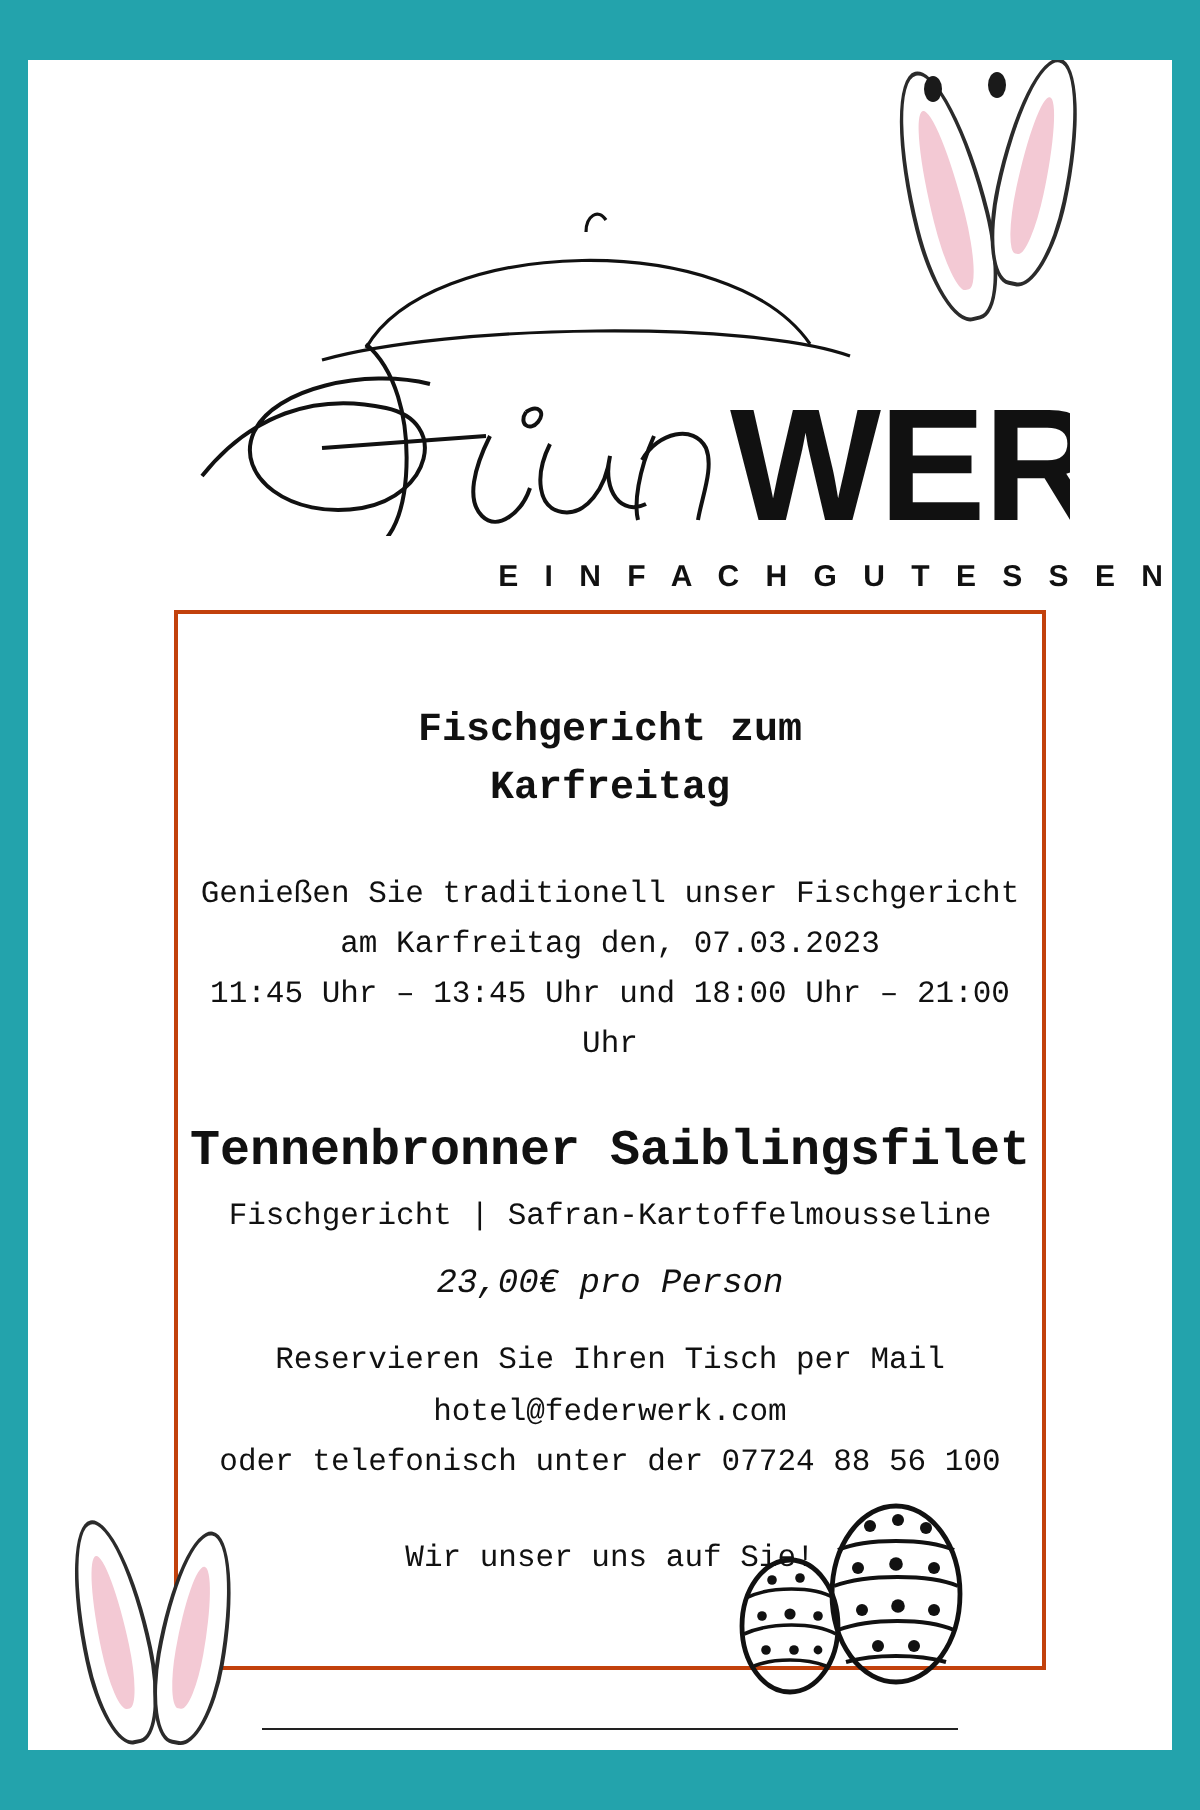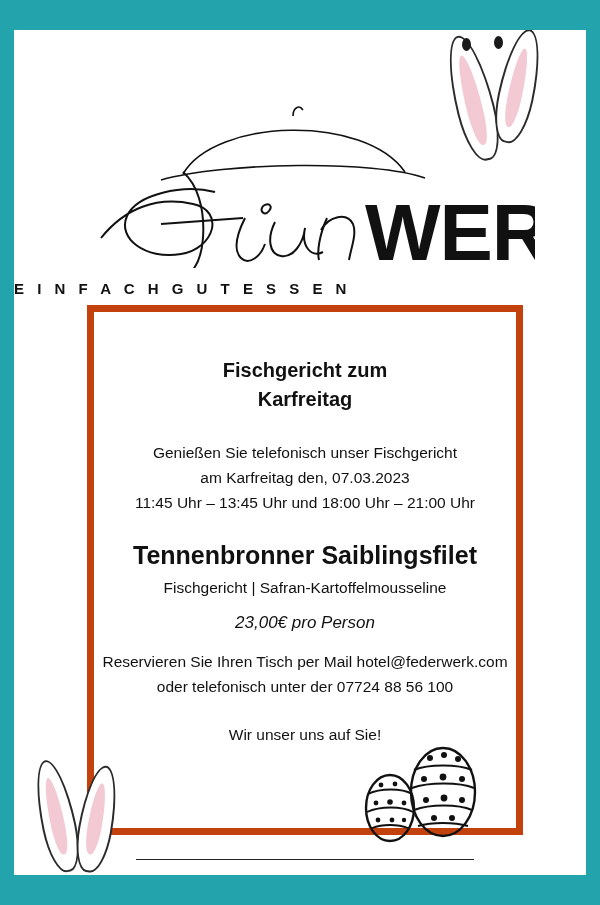--- a/index.html
+++ b/index.html
@@ -106,37 +106,38 @@
   }
   .logo-svg {
     display: block;
     margin: 0 auto;
   }
   .tagline {
     position: absolute;
     left: 0;
     top: 250px;
     width: 572px;
-    text-align: left;
+    text-align: right;
     font-size: 15px;
     letter-spacing: 4.5px;
     font-weight: 700;
     color: #111;
     font-family: "Liberation Sans", sans-serif;
   }
 
   
   .frame {
     position: absolute;
     left: 73px;
     top: 275px;
     width: 436px;
     height: 530px;
-    border: 7px solid #c2410c;
+    border: 2px solid #c2410c;
     box-sizing: border-box;
+    font-family: Liberation Mono, monospace;
   }
   .content {
     position: relative;
     width: 100%;
     height: 100%;
     text-align: center;
     color: #111;
   }
   .headline {
     margin-top: 44px;
@@ -234,21 +235,21 @@
 
   <div class="frame">
     <div class="content">
 
       <div class="headline">
         <div>Fischgericht zum</div>
         <div>Karfreitag</div>
       </div>
 
       <div class="intro">
-        <div>Genießen Sie telefonisch unser Fischgericht</div>
+        <div>Genießen Sie traditionell unser Fischgericht</div>
         <div>am Karfreitag den, 07.03.2023</div>
         <div>11:45 Uhr – 13:45 Uhr und 18:00 Uhr – 21:00 Uhr</div>
       </div>
 
       <div class="dish">Tennenbronner Saiblingsfilet</div>
       <div class="sides">Fischgericht | Safran-Kartoffelmousseline</div>
       <div class="price">23,00€ pro Person</div>
 
       <div class="reserve">
         <div>Reservieren Sie Ihren Tisch per Mail hotel@federwerk.com</div>

